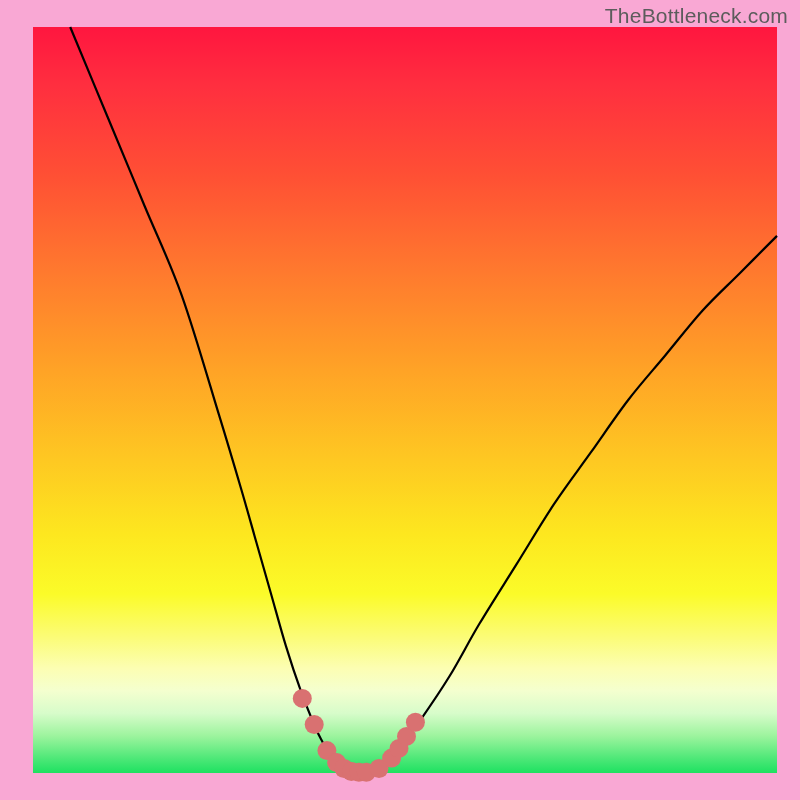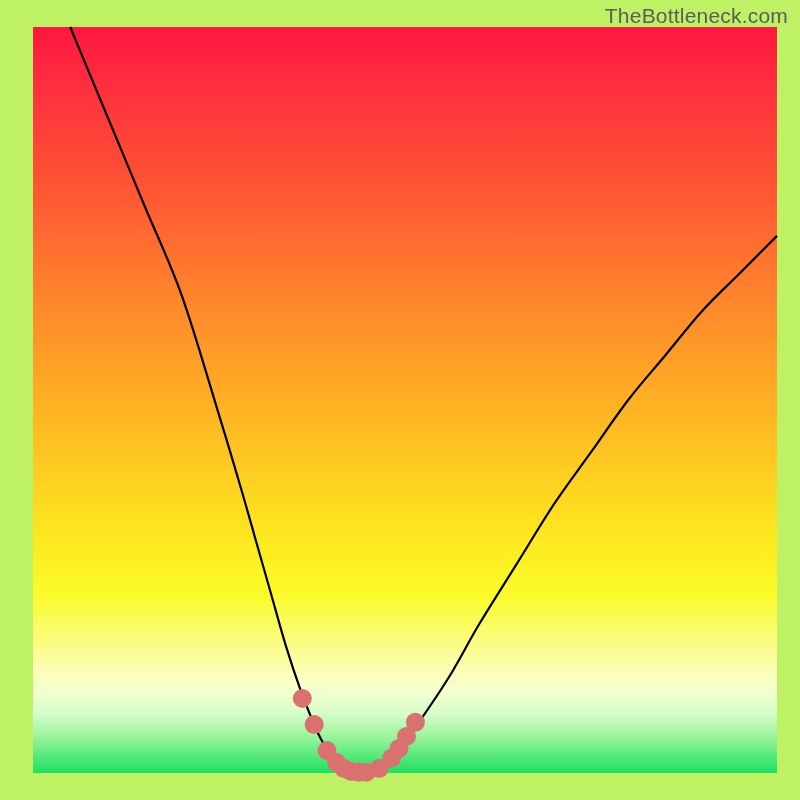--- a/index.html
+++ b/index.html
@@ -10,21 +10,21 @@
     background: #000;
     overflow: hidden;
     font-family: Arial, Helvetica, sans-serif;
   }
   .frame {
     position: absolute;
     top: 0;
     left: 0;
     width: 800px;
     height: 800px;
-    background: #bef264;
+    background: #f9a8d4;
   }
   .plot-area {
     position: absolute;
     top: 27px;
     left: 33px;
     width: 744px;
     height: 746px;
     
     background: linear-gradient(to bottom,
       #ff163f 0%,

